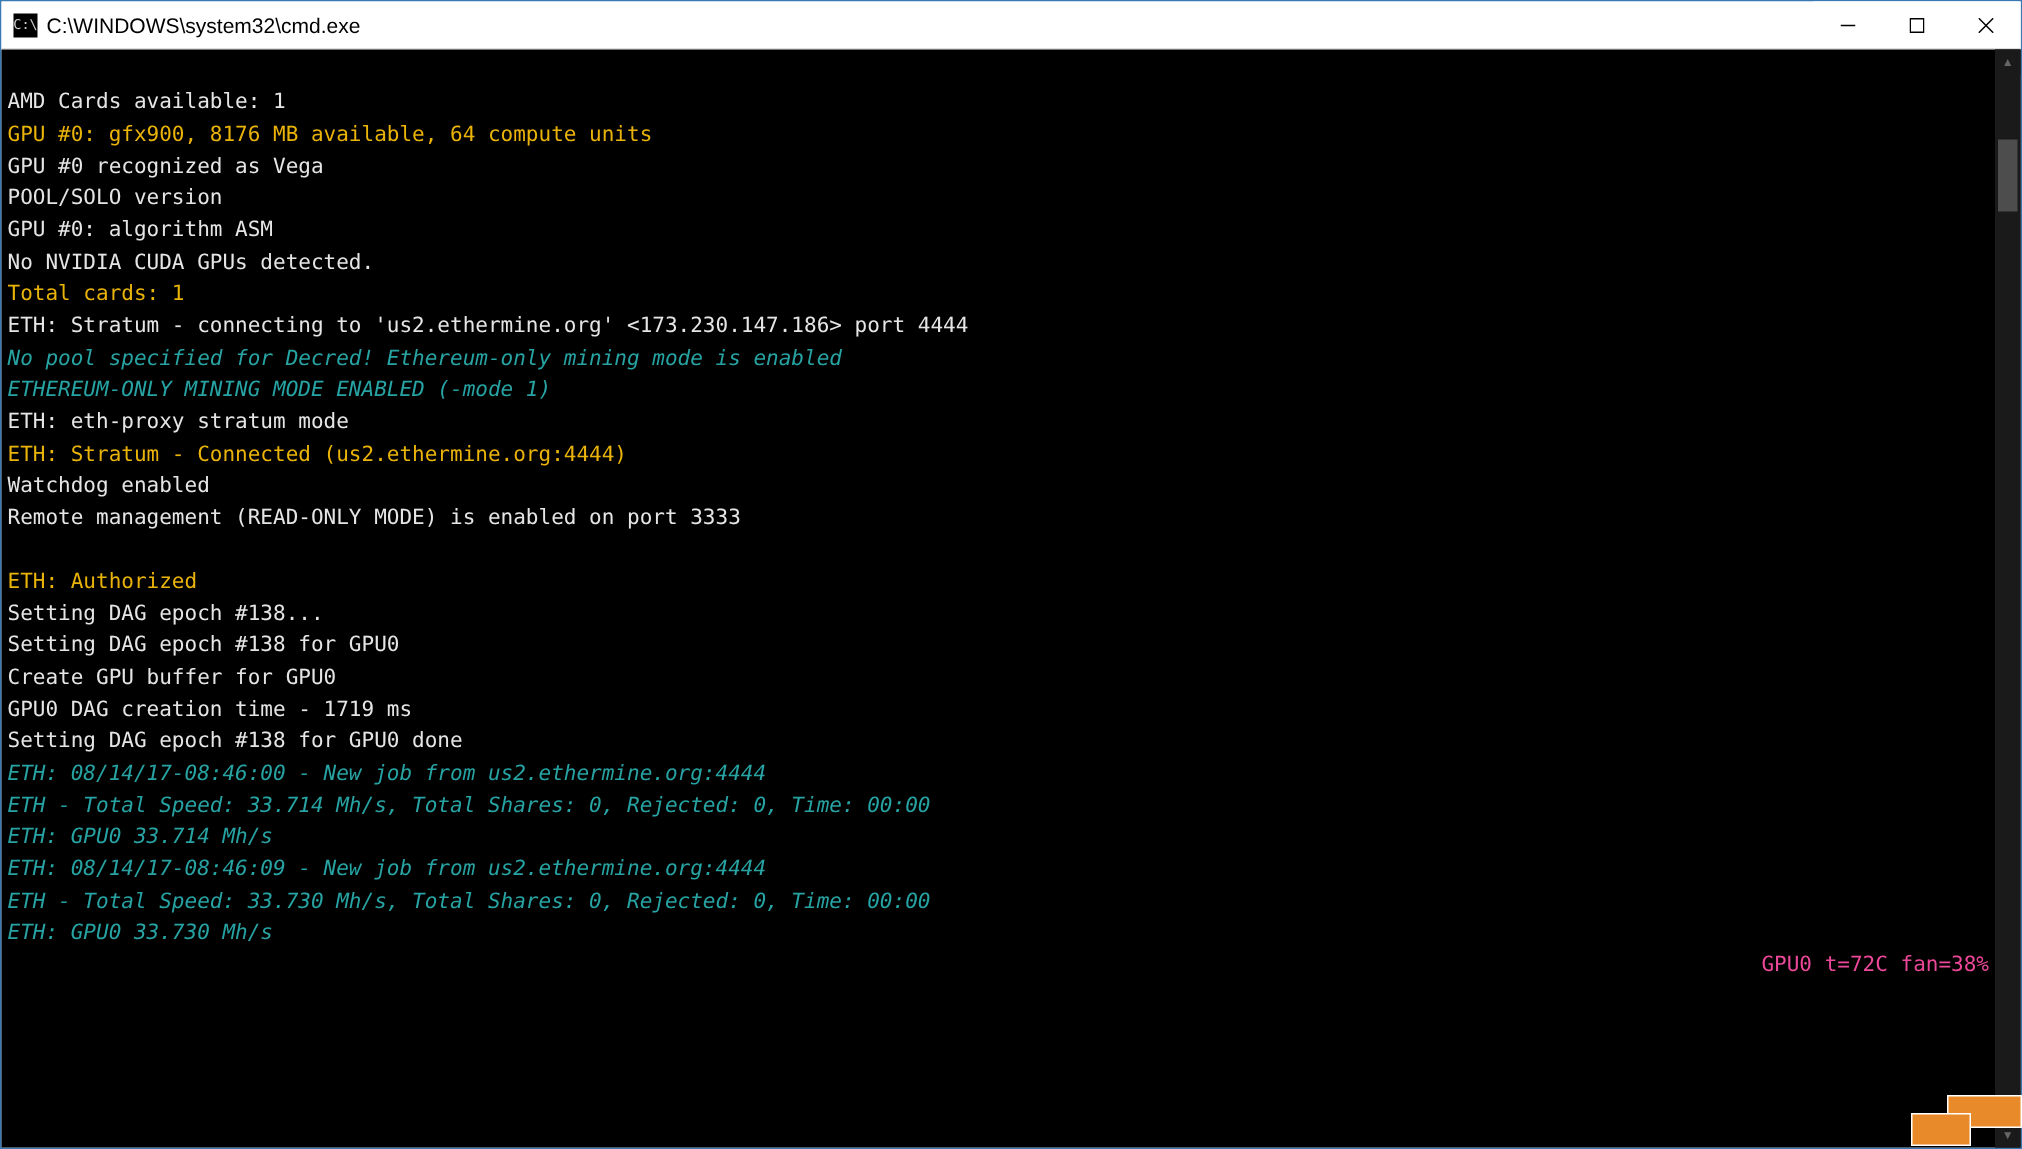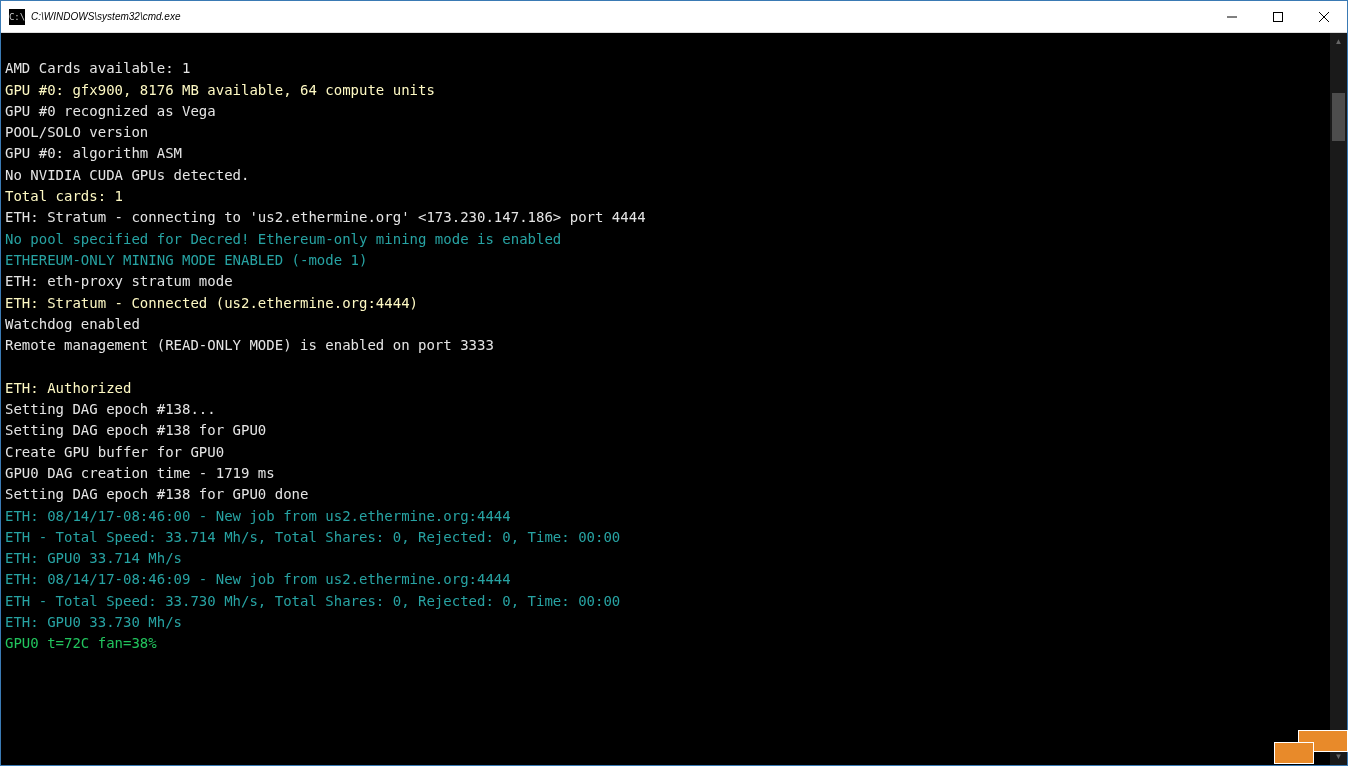--- a/index.html
+++ b/index.html
@@ -34,27 +34,26 @@
     background: #000;
     display: inline-flex;
     align-items: center;
     justify-content: center;
     font-size: 9px;
     color: #ccc;
     font-family: Consolas, monospace;
   }
   .titlebar-text {
     flex: 1;
-    font-size: 10px;
+    font-size: 14px;
     color: #000;
     font-family: "Segoe UI", sans-serif;
     line-height: 32px;
     white-space: nowrap;
     overflow: hidden;
-    font-style: italic;
   }
   .win-btns { display: flex; height: 100%; }
   .win-btn {
     width: 46px;
     height: 31px;
     display: flex;
     align-items: center;
     justify-content: center;
     font-size: 14px;
     color: #000;
@@ -91,23 +90,23 @@
   }
   .scroll-thumb {
     position: absolute;
     top: 60px;
     left: 2px; right: 2px;
     height: 48px;
     background: #4d4d4d;
   }
 
   .c-white  { color: #e5e5e5; }
-  .c-green  { color: #fef9c3; }
-  .c-cyan   { color: #27a3a3; }
-  .c-purple { color: #22c55e; }
+  .c-green  { color: #eab308; }
+  .c-cyan   { color: #27a3a3; font-style: italic; }
+  .c-purple { color: #ec4899; text-align: right; }
 
   
   .logo {
     position: absolute;
     right: 0;
     bottom: 2px;
     width: 80px;
     height: 50px;
     pointer-events: none;
   }

